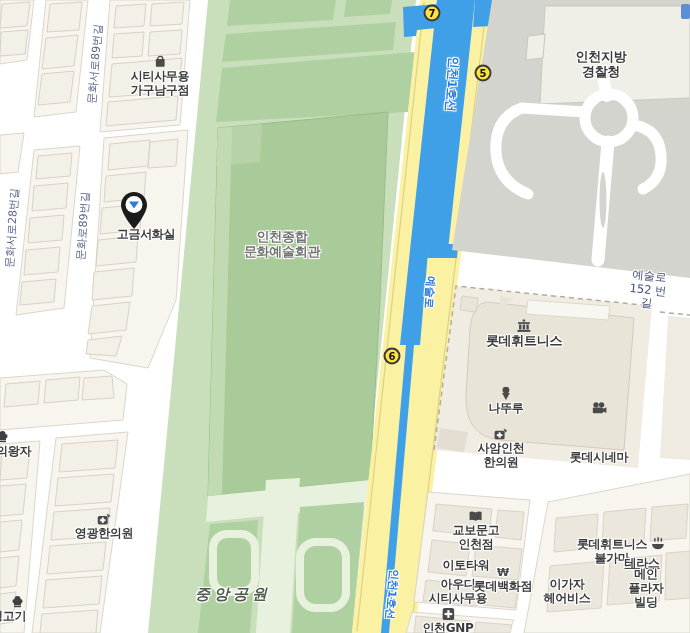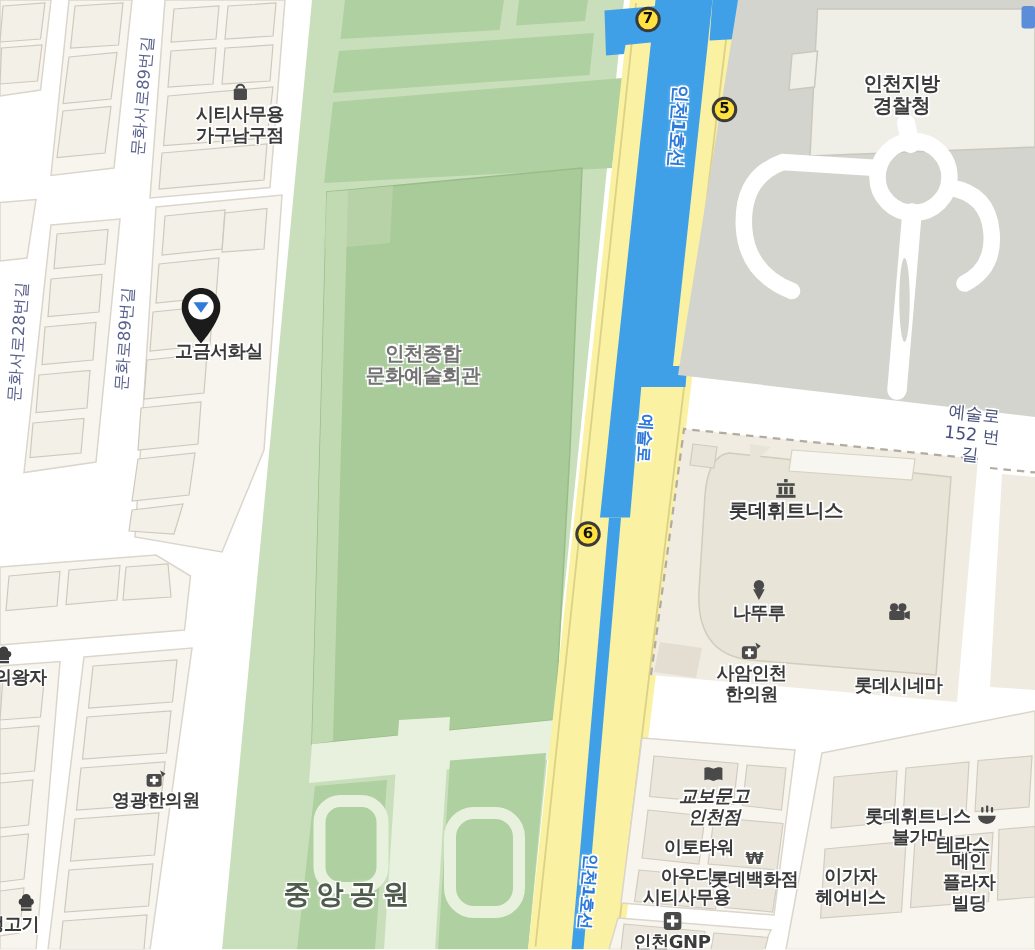--- a/index.html
+++ b/index.html
@@ -181,21 +181,21 @@
 
 <div class="lbl transit" style="left:452px;top:84px;font-size:12px;transform:translate(-50%,-50%) rotate(94deg);">인천1호선</div>
 <div class="lbl transit" style="left:391px;top:594px;font-size:11px;transform:translate(-50%,-50%) rotate(95deg);">인천1호선</div>
 
 <div class="station" style="left:432px;top:13px;">7</div>
 <div class="station" style="left:483px;top:73px;">5</div>
 <div class="station" style="left:392px;top:356px;">6</div>
 
 <div class="lbl big" style="left:282px;top:244px;color:#737373;">인천종합
 문화예술회관</div>
-<div class="lbl" style="left:233px;top:586px;transform:translate(-50%,0);font-size:18px;letter-spacing:4px;color:#4F5C4C;">중앙공원</div>
+<div class="lbl" style="left:233px;top:586px;transform:translate(-50%,0);font-size:15px;letter-spacing:4px;color:#4F5C4C;font-style:italic;">중앙공원</div>
 <div class="lbl big" style="left:601px;top:64px;">인천지방
 경찰청</div>
 
 <div class="lbl" style="left:160px;top:76px;">
   <svg class="icn" width="13" height="13" viewBox="0 0 12 13">
         <path d="M3.4,4.2 a2.6,2.6 0 0 1 5.2,0" fill="none" stroke="#4A4A4A" stroke-width="1.3"></path>
         <rect x="1.6" y="4.2" width="8.8" height="7.6" rx="1" fill="#4A4A4A"></rect>
       </svg>
   <span>시티사무용
 가구남구점</span>
@@ -273,21 +273,21 @@
 <div class="lbl" style="left:599px;top:433px;gap:36px;">
   <svg class="icn" width="15" height="12" viewBox="0 0 14 11">
         <circle cx="4" cy="2.6" r="2.5" fill="#4A4A4A"></circle>
         <circle cx="9.2" cy="2.6" r="2.5" fill="#4A4A4A"></circle>
         <rect x="1" y="5" width="9.5" height="5.5" rx="1" fill="#4A4A4A"></rect>
         <polygon points="10.5,6.2 13.8,4.8 13.8,10.2 10.5,8.8" fill="#4A4A4A"></polygon>
       </svg>
   <span>롯데시네마</span>
 </div>
 
-<div class="lbl" style="left:476px;top:531px;font-style:italic;">
+<div class="lbl" style="left:476px;top:531px;">
   <svg class="icn" width="14" height="12" viewBox="0 0 12 11">
         <path d="M6,2 C4,.8 1.5,.8 .5,1.5 V9 C1.5,8.3 4,8.3 6,9.5 C8,8.3 10.5,8.3 11.5,9 V1.5 C10.5,.8 8,.8 6,2 Z" fill="#4A4A4A"></path>
       </svg>
   <span>교보문고
 인천점</span>
 </div>
 
 <div class="lbl" style="left:466px;top:565px;">
   <span>이토타워</span>
 </div>

